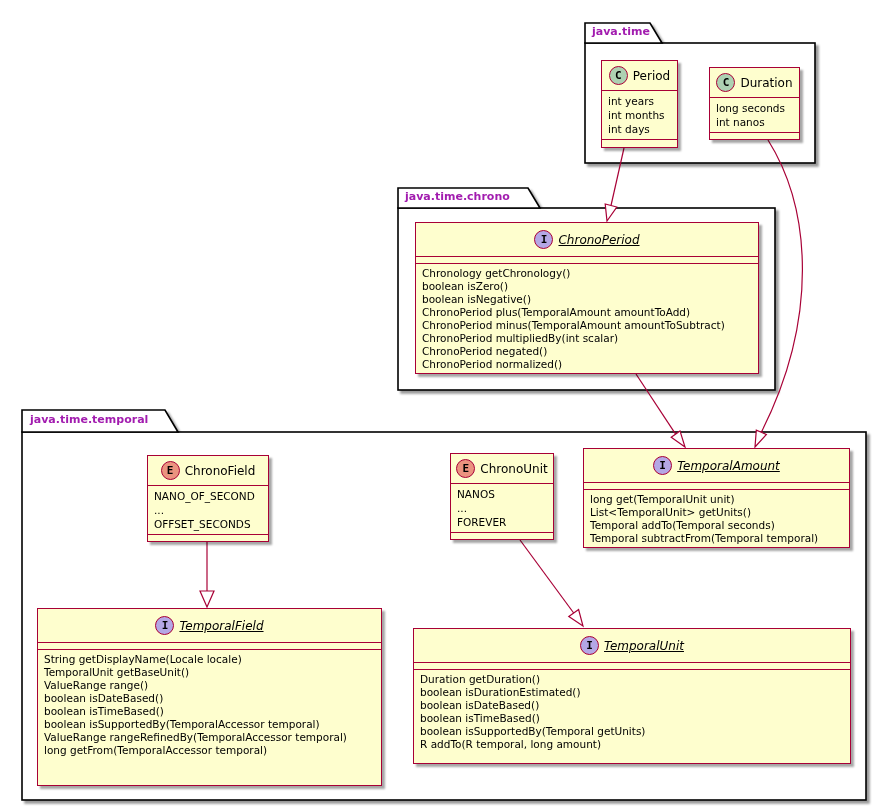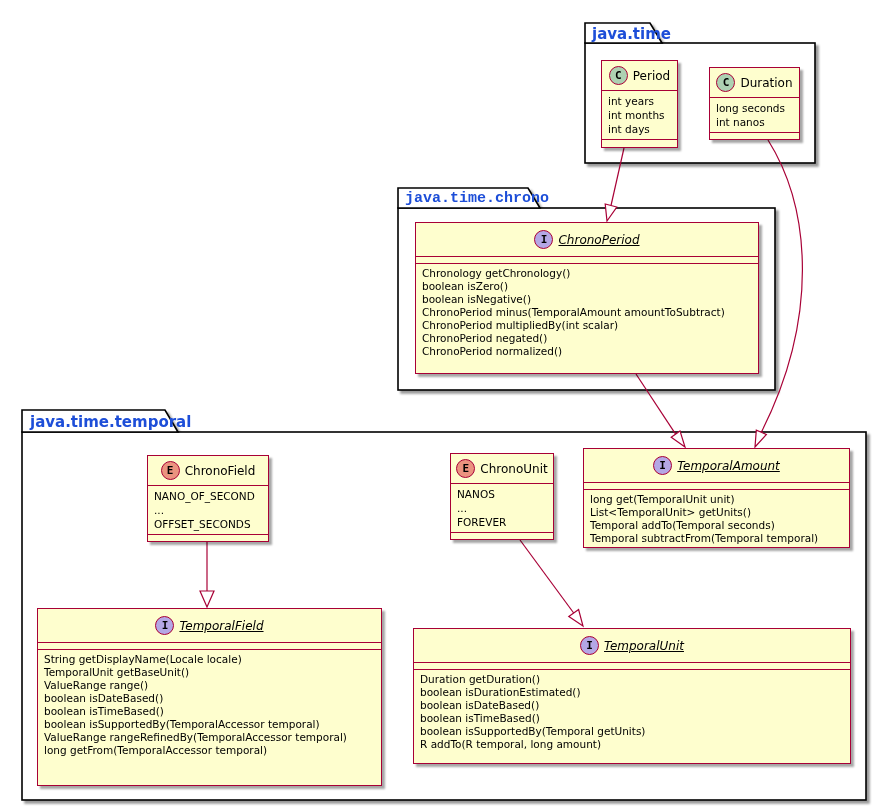--- a/index.html
+++ b/index.html
@@ -3,21 +3,21 @@
 <meta charset="utf-8">
 <style>
   html,body { margin:0; padding:0; background:#ffffff; }
   #canvas {
     position:relative; width:877px; height:811px; overflow:hidden;
     font-family:"DejaVu Sans","Liberation Sans",sans-serif; color:#000;
     background:#ffffff;
   }
   svg.bg { position:absolute; left:0; top:0; z-index:0; }
   .pkg-label {
-    position:absolute; z-index:2; font-size:15px; font-weight:bold; color:#1d4ed8;
+    position:absolute; z-index:2; font-size:11px; font-weight:bold; color:#a21caf;
     white-space:nowrap;
   }
   .cls {
     position:absolute; z-index:3; box-sizing:border-box;
     background:#FEFECE; border:1.5px solid #A80036;
     box-shadow:3px 3px 2px rgba(0,0,0,0.35);
   }
   .ctitle {
     display:flex; align-items:center; justify-content:center; gap:5px;
     font-size:12px; box-sizing:border-box; padding:0 6px; white-space:nowrap;
@@ -84,21 +84,21 @@
         <polygon points="207,607 200,591 214,591" fill="#ffffff"></polygon>
       </g>
       <g>
         <path d="M520,540 L573.7,613"></path>
         <polygon points="583,626 568.8,616.5 578.6,609.5" fill="#ffffff"></polygon>
       </g>
     </g>
   </svg>
 
   <div class="pkg-label" style="left:592px; top:25px;">java.time</div>
-  <div class="pkg-label" style="left:405px; top:190px;font-family:Liberation Mono, monospace;">java.time.chrono</div>
+  <div class="pkg-label" style="left:405px; top:190px;">java.time.chrono</div>
   <div class="pkg-label" style="left:30px; top:413px;">java.time.temporal</div>
 
   <div class="cls" style="left:601px; top:60px; width:77px; height:88px;">
     <div class="ctitle h-cls">
       <span class="spot spot-c">C</span>
       <span>Period</span>
     </div>
     <div class="comp fields">
       <div class="m">int years</div>
       <div class="m">int months</div>
@@ -122,20 +122,21 @@
   <div class="cls" style="left:415px; top:222px; width:344px; height:152px;">
     <div class="ctitle h-if">
       <span class="spot spot-i">I</span>
       <span class="iname">ChronoPeriod</span>
     </div>
     <div class="comp empty"></div>
     <div class="comp">
       <div class="m">Chronology getChronology()</div>
       <div class="m">boolean isZero()</div>
       <div class="m">boolean isNegative()</div>
+      <div class="m">ChronoPeriod plus(TemporalAmount amountToAdd)</div>
       <div class="m">ChronoPeriod minus(TemporalAmount amountToSubtract)</div>
       <div class="m">ChronoPeriod multipliedBy(int scalar)</div>
       <div class="m">ChronoPeriod negated()</div>
       <div class="m">ChronoPeriod normalized()</div>
     </div>
   </div>
 
   <div class="cls" style="left:147px; top:455px; width:122px; height:87px;">
     <div class="ctitle h-cls">
       <span class="spot spot-e">E</span>

